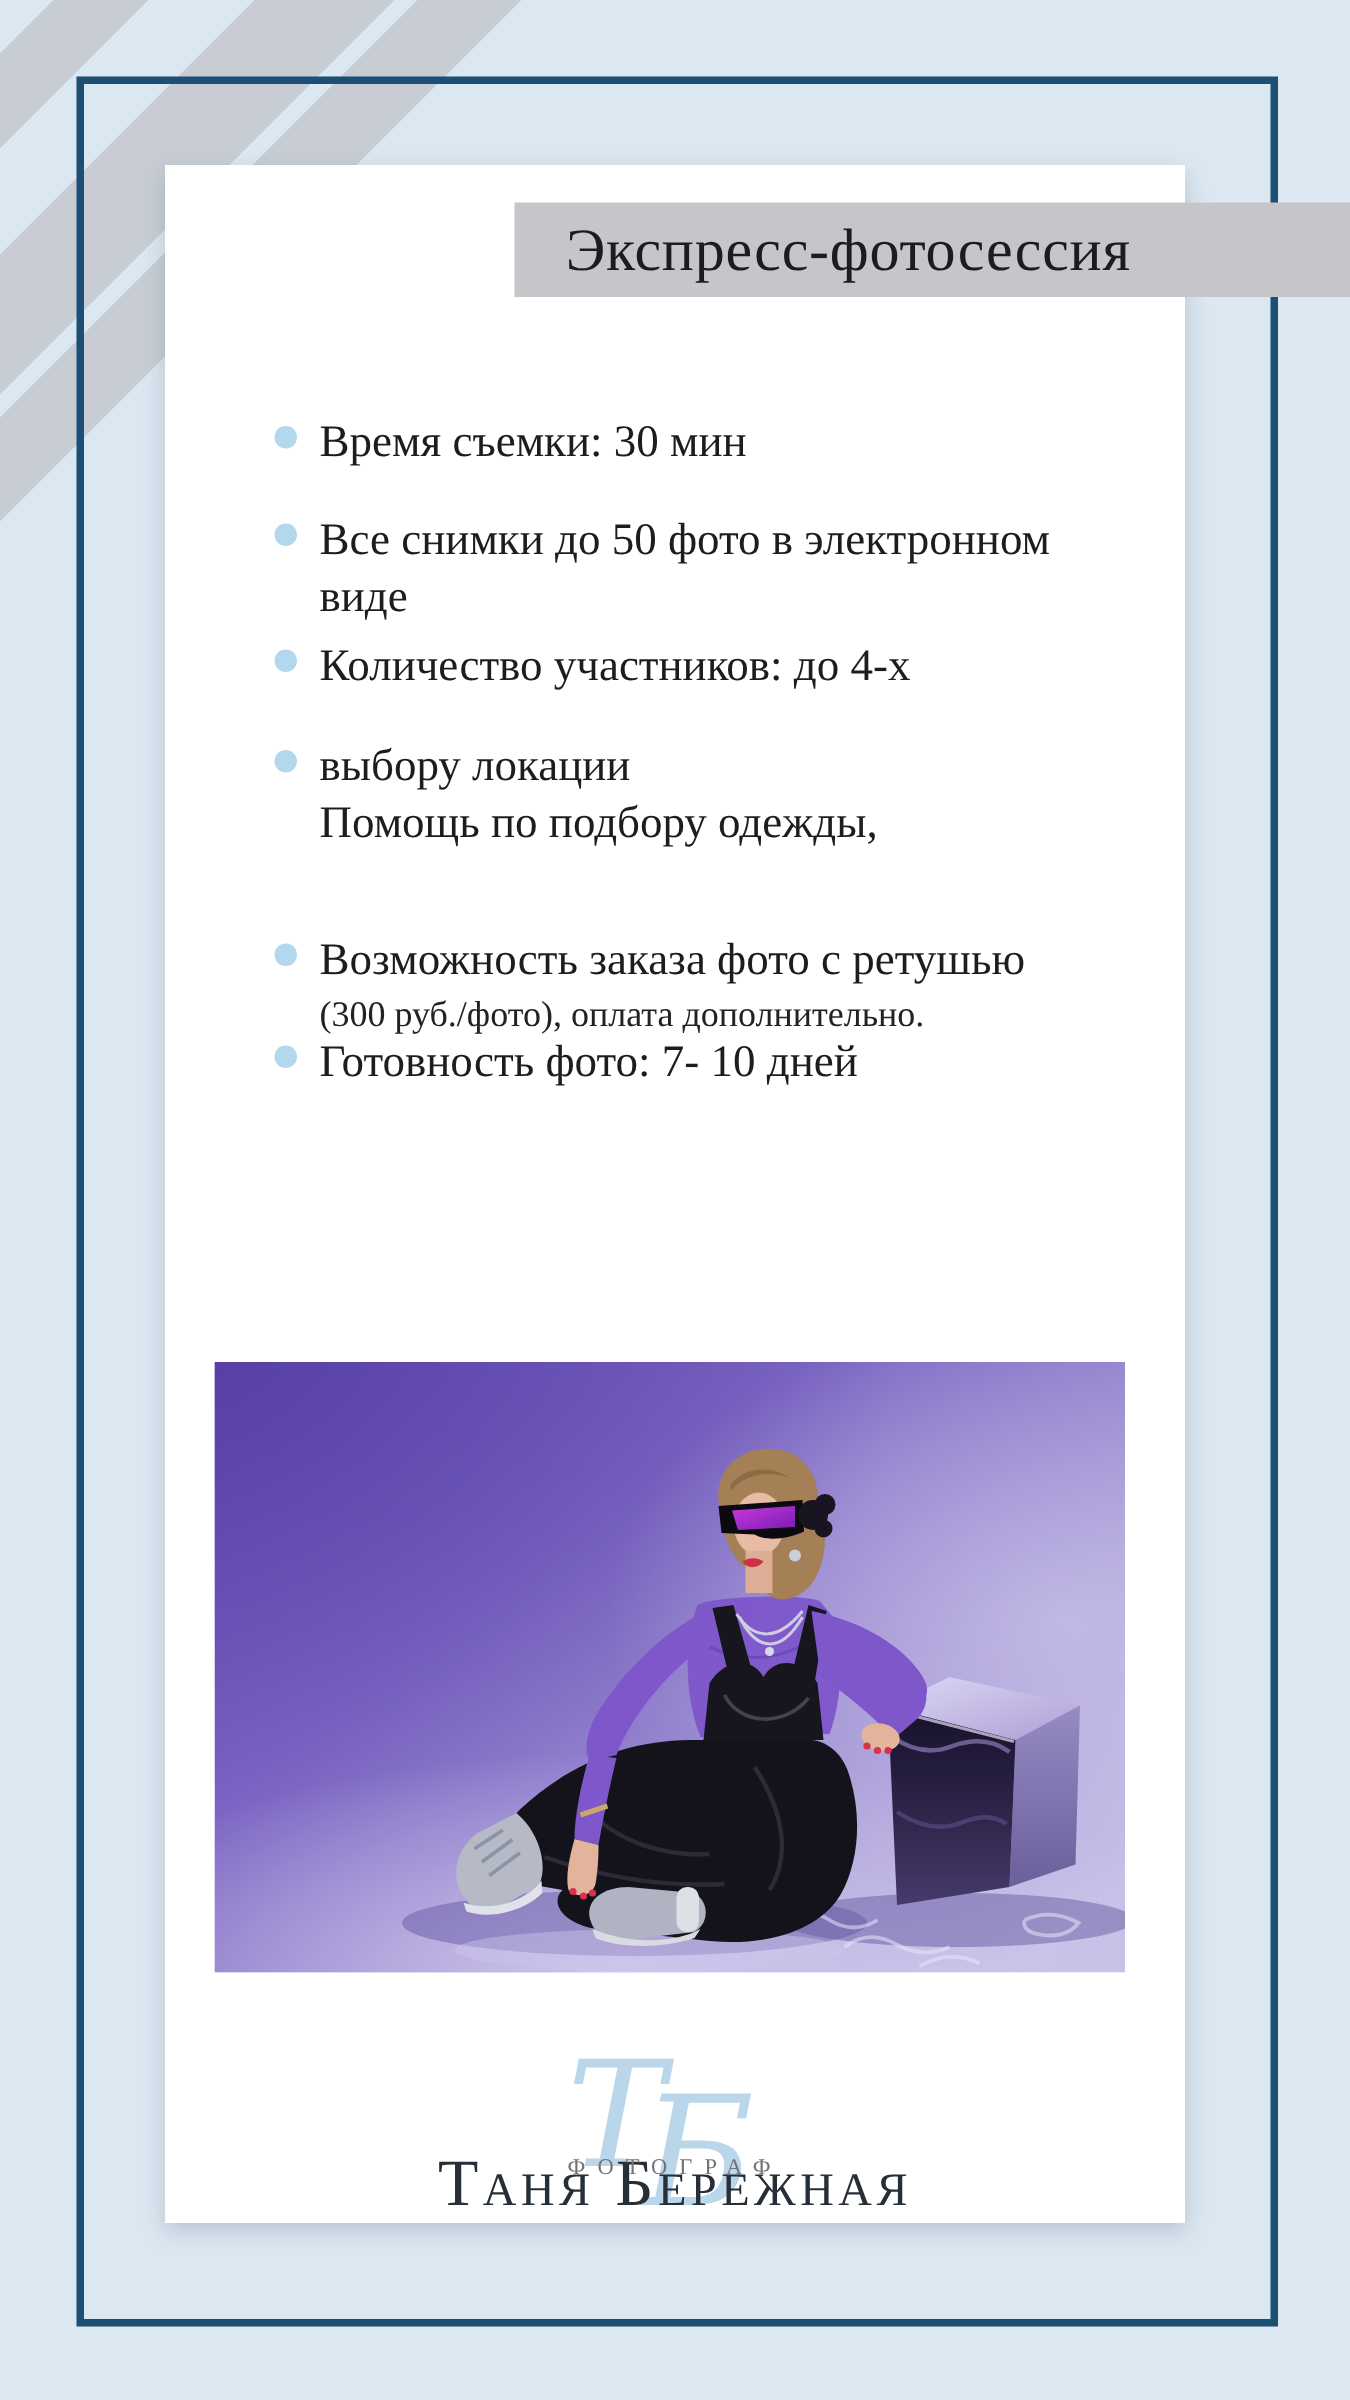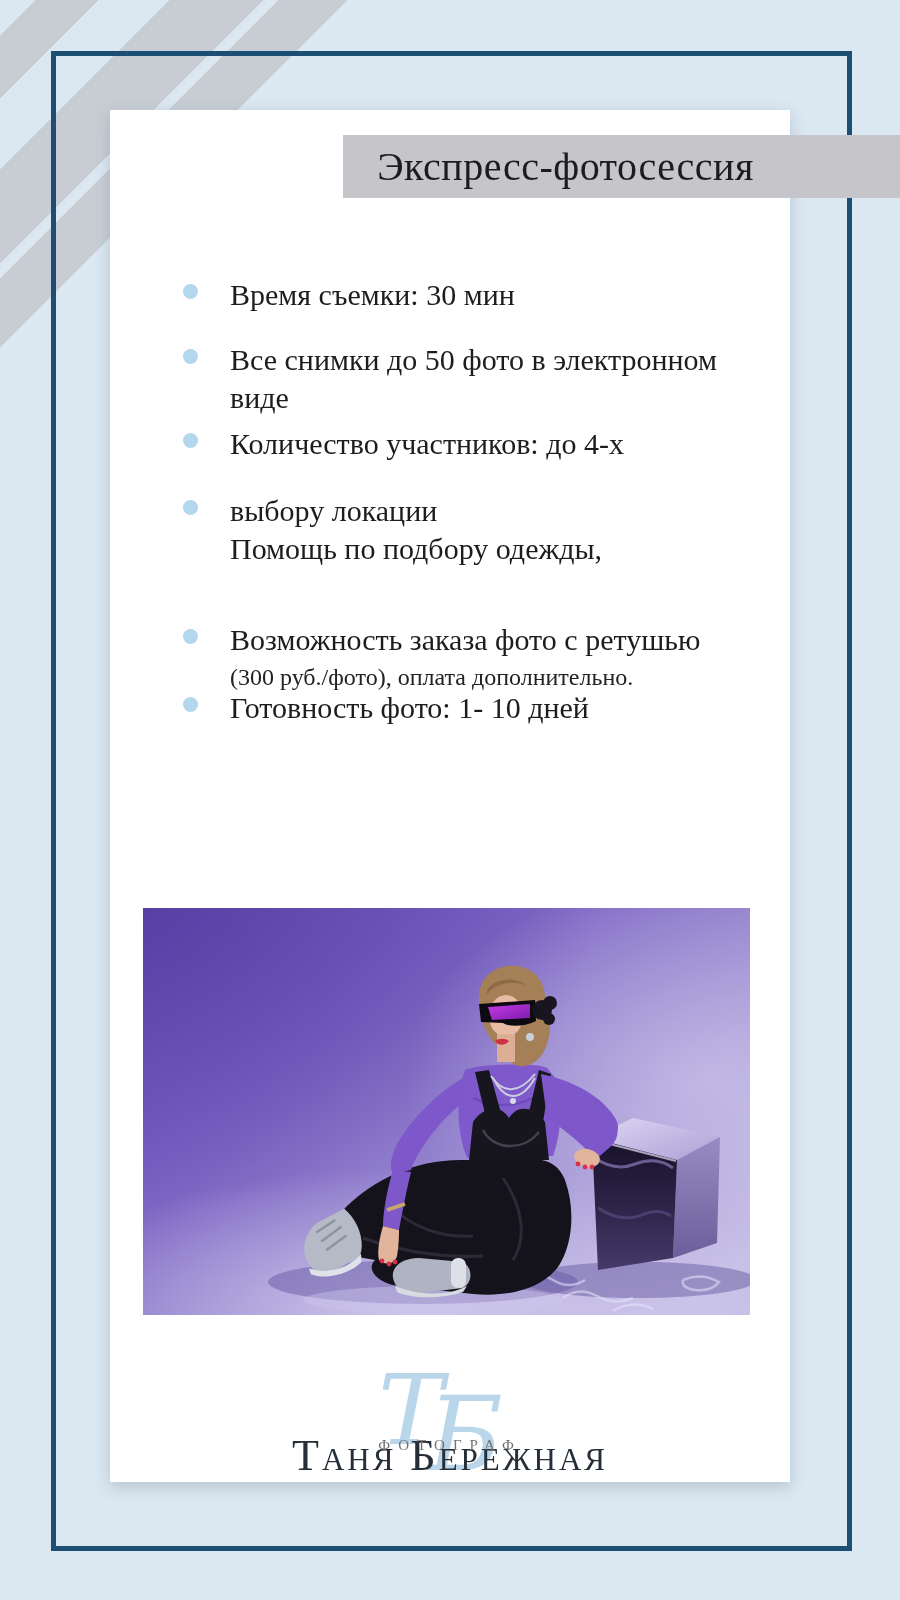--- a/index.html
+++ b/index.html
@@ -36,21 +36,21 @@
   }
   .title-bar .t{
     display:block;box-sizing:border-box;width:100%;height:63px;line-height:64px;
     padding-right:112px;text-align:center;
     font-size:40px;color:#1c1c1e;letter-spacing:.5px;
   }
 
   
   .item{position:absolute;left:183px;display:flex;align-items:flex-start;}
   .dot{flex:0 0 auto;width:15px;height:15px;border-radius:50%;background:#b3d7ec;margin-top:8px;}
-  .itext{margin-left:32px;width:548px;color:#1d1c1e;}
+  .itext{margin-left:15px;width:548px;color:#1d1c1e;}
   .itext .main{display:block;font-size:30px;line-height:38px;}
   .itext .note{display:block;font-size:24px;line-height:36px;color:#222126;}
 
   
   .photo{position:absolute;left:143px;top:908px;width:607px;height:407px;}
   .photo svg{display:block;width:607px;height:407px;}
 
   
   .monogram{position:absolute;left:376px;top:1364px;width:150px;height:112px;opacity:.95;}
   .logo-name{
@@ -109,21 +109,21 @@
     <span class="dot"></span>
     <div class="itext">
       <span class="main">Возможность заказа фото с ретушью</span>
       <span class="note">(300 руб./фото), оплата дополнительно.</span>
     </div>
   </div>
 
   <div class="item" style="top:689px">
     <span class="dot"></span>
     <div class="itext">
-        <span class="main">Готовность фото: 1- 10 дней</span>
+        <span class="main">Готовность фото: 7- 10 дней</span>
       </div>
   </div>
 
 
   <div class="photo">
     <svg viewBox="0 0 607 407" preserveAspectRatio="none">
       <defs>
         <linearGradient id="pbg" x1="0" y1="0" x2="1" y2="0.85">
           <stop offset="0" stop-color="#654bb5"></stop>
           <stop offset="0.35" stop-color="#7a63c3"></stop>

